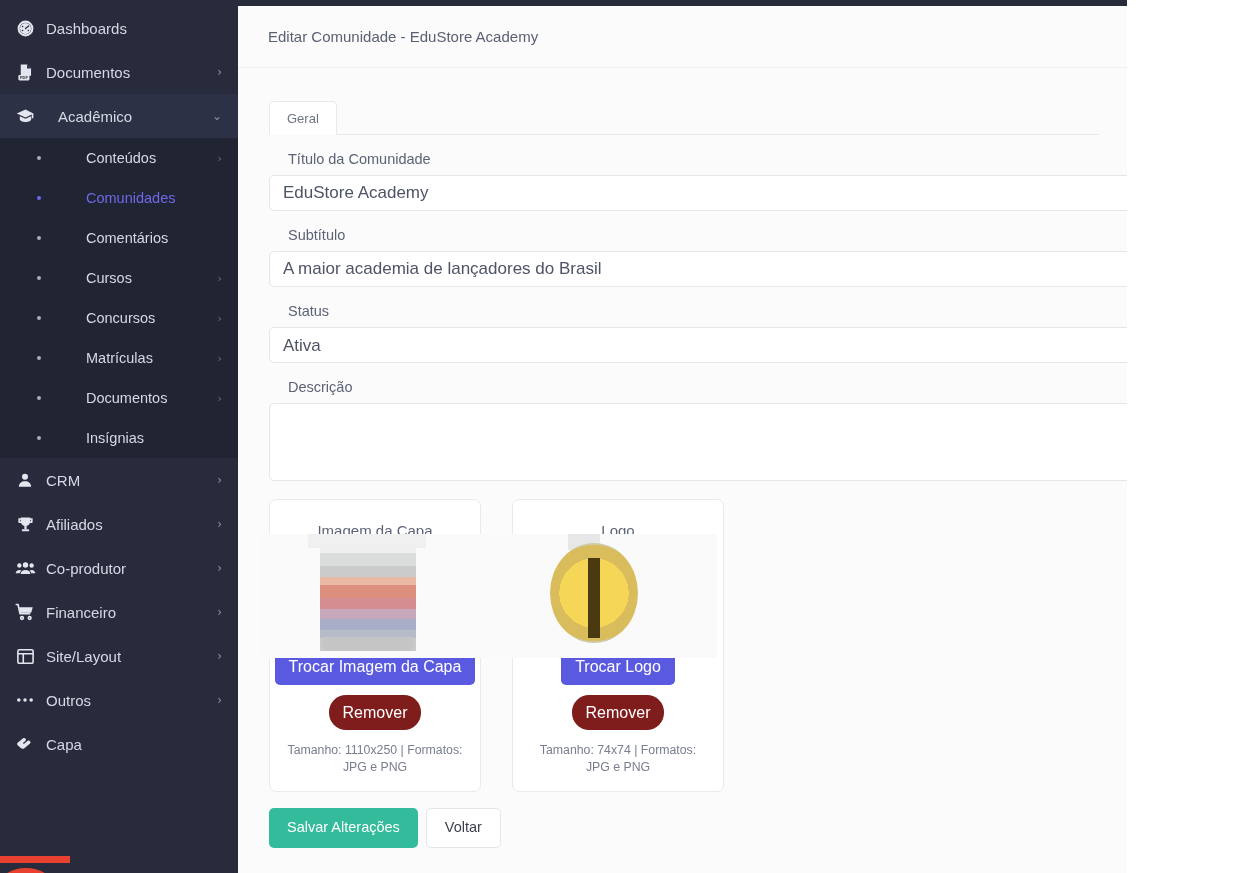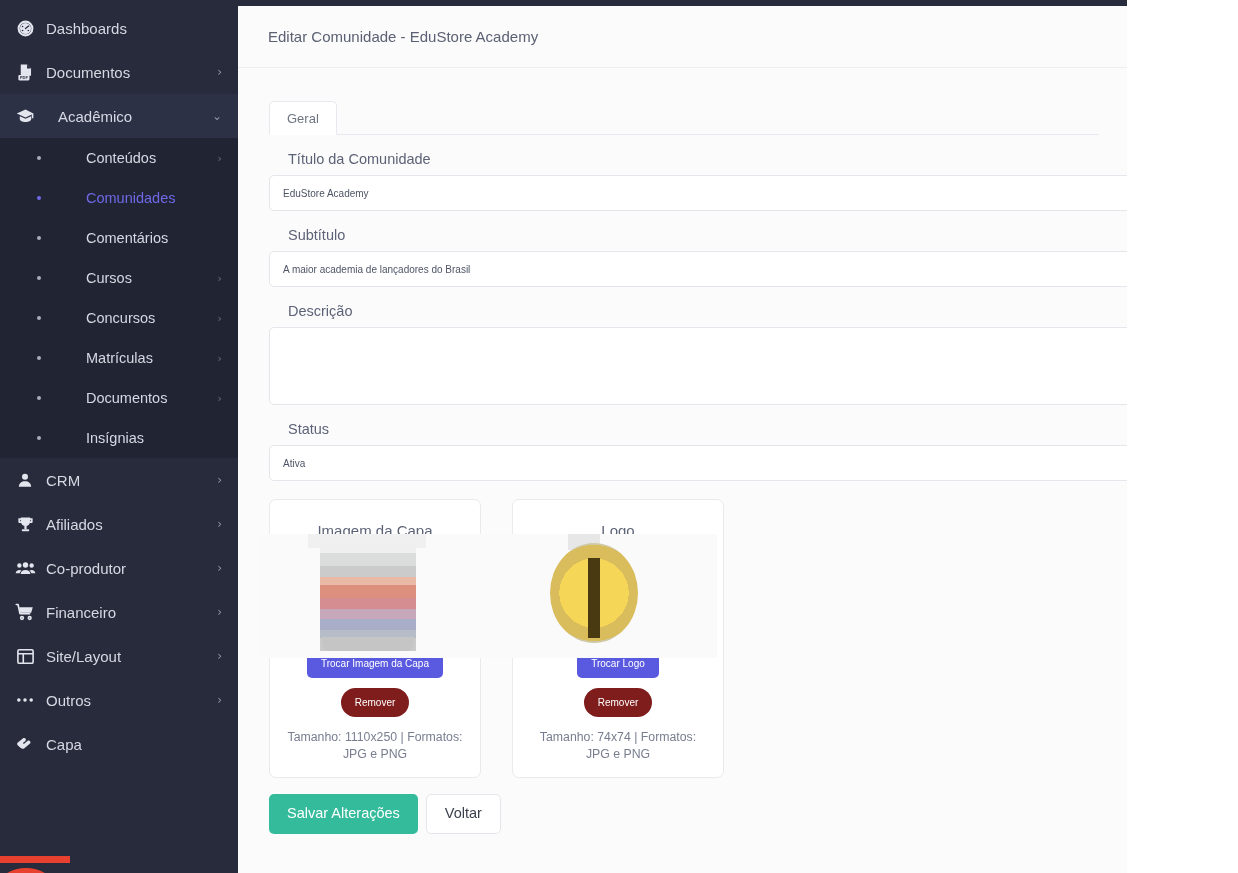--- a/index.html
+++ b/index.html
@@ -98,21 +98,21 @@
   }
 
   .field { margin-top: 16px; }
   .field-label { display:block; font-size: 14.5px; color: #5d6377; margin-bottom: 8px; margin-left: 19px; }
   .input, .textarea, .select {
     display: block; width: 941px;
     background: #ffffff;
     border: 1px solid #e4e6eb;
     border-radius: 5px;
     font-family: inherit;
-    font-size: 10px;
+    font-size: 17px;
     color: #4e5466;
     padding: 9px 13px;
     outline: none;
   }
   .input { height: 36px; }
   .textarea { height: 78px; resize: none; padding-top: 9px; }
   .select {
     height: 36px; padding: 0 13px;
     -webkit-appearance: none; appearance: none;
     background-image: none;
@@ -136,21 +136,21 @@
     display: flex; flex-direction: column; align-items: center;
     position: relative;
   }
   .card-title {
     font-size: 15px; color: #5d6377; text-align: center;
     margin-bottom: 6px;
   }
   .thumb-slot { height: 100px; width: 100%; }
   .btn {
     border: none; border-radius: 5px;
-    font-family: inherit; font-size: 10px;
+    font-family: inherit; font-size: 16px;
     cursor: pointer; padding: 9px 14px; line-height: 1.1;
     white-space: nowrap;
   }
   .btn-primary { background: #5a5ae0; color: #ffffff; }
   .btn-danger  { background: #7f1d1d; color: #ffffff; border-radius: 17px; }
   .btn-change  { margin-top: 4px; }
   .btn-remove  { margin-top: 10px; }
   .card-hint {
     margin-top: 12px; text-align: center;
     font-size: 12.3px; color: #787e8f; line-height: 1.4;
@@ -392,35 +392,35 @@
       <div class="field">
         <label class="field-label">Título da Comunidade</label>
         <input class="input" type="text" value="EduStore Academy" style="">
       </div>
 
       <div class="field">
         <label class="field-label">Subtítulo</label>
         <input class="input" type="text" value="A maior academia de lançadores do Brasil" style="">
       </div>
 
-      <div class="field field-desc">
-        <label class="field-label">Descrição</label>
-        <textarea class="textarea" style=""></textarea>
-      </div>
-
       <div class="field">
         <label class="field-label">Status</label>
         <div class="select-wrap">
           <select class="select">
             <option>Ativa</option>
           </select>
           <span class="caret">▼</span>
         </div>
       </div>
 
+      <div class="field field-desc">
+        <label class="field-label">Descrição</label>
+        <textarea class="textarea" style=""></textarea>
+      </div>
+
       <div class="cards">
 
         <div class="card">
           <div class="card-title">Imagem da Capa</div>
           <div class="thumb-slot"></div>
           <button class="btn btn-primary btn-change">Trocar Imagem da Capa</button>
           <button class="btn btn-danger btn-remove">Remover</button>
           <div class="card-hint">Tamanho: 1110x250 | Formatos: JPG e PNG</div>
         </div>
 

